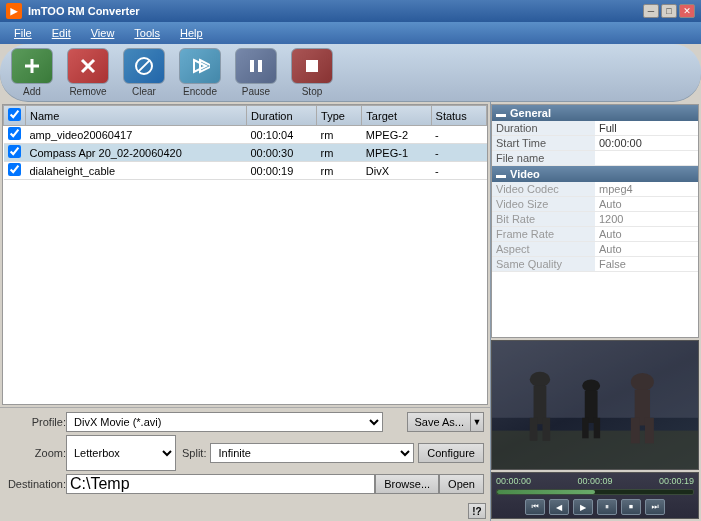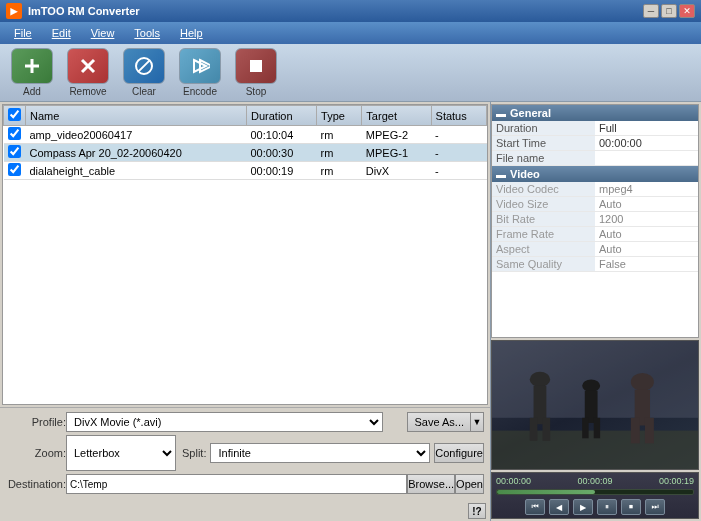--- a/index.html
+++ b/index.html
@@ -81,20 +81,21 @@
     }
 
     .toolbar {
       background: linear-gradient(to bottom, #c8d8e8, #a8b8cc);
       padding: 4px 6px;
       display: flex;
       gap: 4px;
       border-bottom: 1px solid #8a9aaa;
       height: 58px;
       align-items: center;
+      border-radius: 28px;
     }
     .toolbar-btn {
       display: flex;
       flex-direction: column;
       align-items: center;
       gap: 2px;
       cursor: pointer;
       min-width: 52px;
     }
     .toolbar-btn-icon {
@@ -196,31 +197,31 @@
     .bottom-select {
       flex: 1;
       height: 20px;
       font-size: 11px;
       border: 1px solid #888;
       background: white;
       padding: 1px 3px;
     }
     .bottom-btn {
       height: 20px;
-      padding: 0 0;
+      padding: 0 8px;
       font-size: 11px;
       border: 1px solid #888;
       background: linear-gradient(to bottom, #e0e0e0, #c8c8c8);
       cursor: pointer;
       white-space: nowrap;
     }
     .destination-input {
       flex: 1;
       height: 20px;
-      font-size: 10px;
+      font-size: 16px;
       border: 1px solid #888;
       background: white;
       padding: 1px 3px;
     }
     .small-select {
       width: 110px;
       height: 36px;
       font-size: 11px;
       border: 1px solid #888;
       background: white;
@@ -439,20 +440,29 @@
       <span class="toolbar-btn-label">Clear</span>
     </div>
     <div class="toolbar-btn">
       <div class="toolbar-btn-icon btn-encode">
         <svg width="20" height="20" viewBox="0 0 20 20">
             <polygon points="4,4 16,10 4,16" fill="none" stroke="white" stroke-width="2"></polygon>
             <polygon points="10,4 22,10 10,16" fill="none" stroke="white" stroke-width="2"></polygon>
           </svg>
       </div>
       <span class="toolbar-btn-label">Encode</span>
+    </div>
+    <div class="toolbar-btn">
+      <div class="toolbar-btn-icon btn-pause">
+        <svg width="20" height="20" viewBox="0 0 20 20">
+            <rect x="4" y="4" width="4" height="12" fill="white"></rect>
+            <rect x="12" y="4" width="4" height="12" fill="white"></rect>
+          </svg>
+      </div>
+      <span class="toolbar-btn-label">Pause</span>
     </div>
     <div class="toolbar-btn">
       <div class="toolbar-btn-icon btn-stop">
         <svg width="20" height="20" viewBox="0 0 20 20">
             <rect x="4" y="4" width="12" height="12" fill="white"></rect>
           </svg>
       </div>
       <span class="toolbar-btn-label">Stop</span>
     </div>
   </div>

